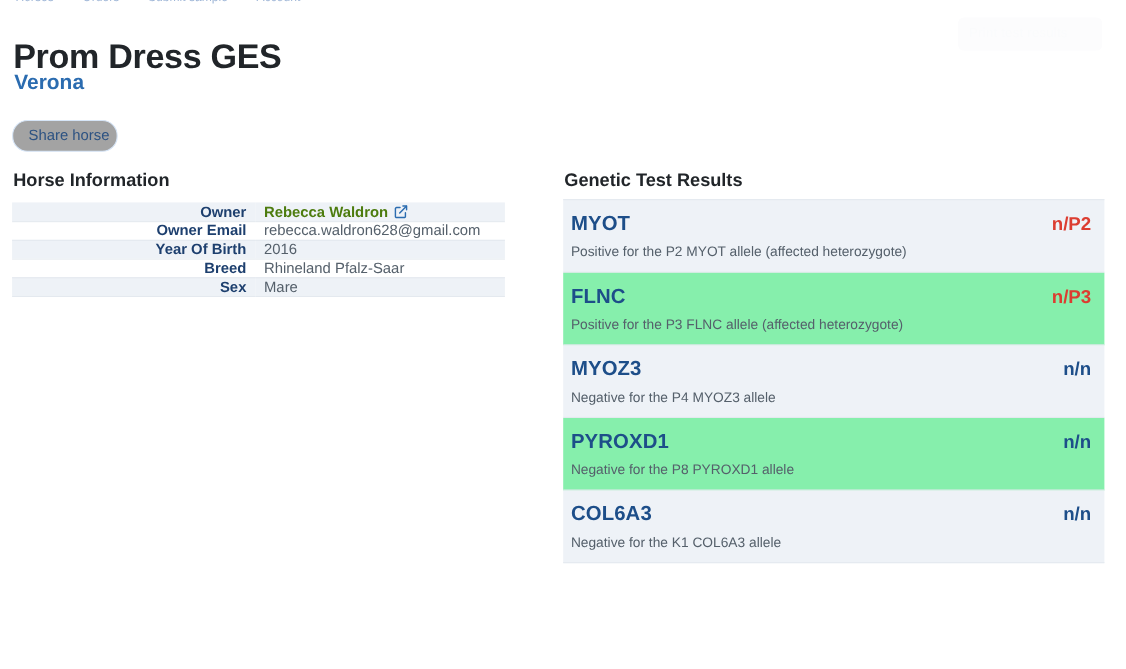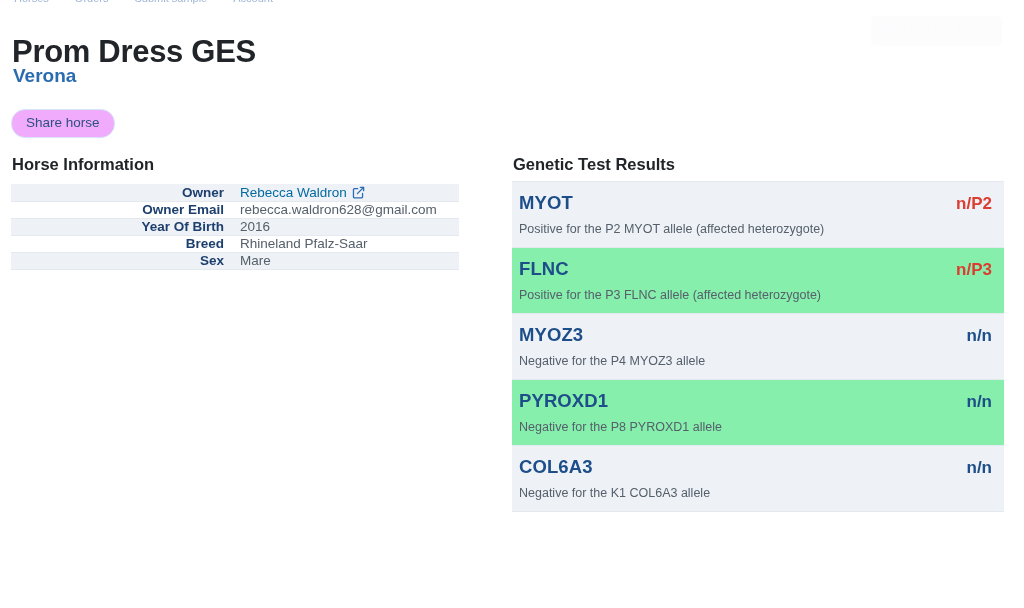--- a/index.html
+++ b/index.html
@@ -74,25 +74,25 @@
     left: 13px;
     font-size: 19px;
     line-height: 24px;
     font-weight: bold;
     color: #2b6cb0;
   }
   .share-btn {
     position: absolute;
     top: 109px;
     left: 11px;
-    padding: 5px 14px 6px 14px;
+    padding: 5px 6px 6px 14px;
     font-size: 13.5px;
     line-height: 16px;
     color: #2c5282;
-    background: #f0abfc;
+    background: #a3a3a3;
     border: 1px solid #d6e5f7;
     border-radius: 14px;
     cursor: pointer;
     font-family: "Liberation Sans", sans-serif;
   }
 
   
   .section-heading {
     position: absolute;
     font-size: 16.5px;
@@ -125,21 +125,22 @@
     text-align: right;
     font-weight: bold;
     color: #1d3f6e;
     white-space: nowrap;
   }
   .info-table td.value {
     color: #55606b;
     white-space: nowrap;
   }
   .info-table td.value.link {
-    color: #0369a1;
+    color: #4d7c0f;
+    font-weight: bold;
   }
   .ext-link-icon {
     display: inline-block;
     width: 13px;
     height: 13px;
     margin-left: 5px;
     vertical-align: -2px;
   }
   .ext-link-icon svg { display: block; }
 

